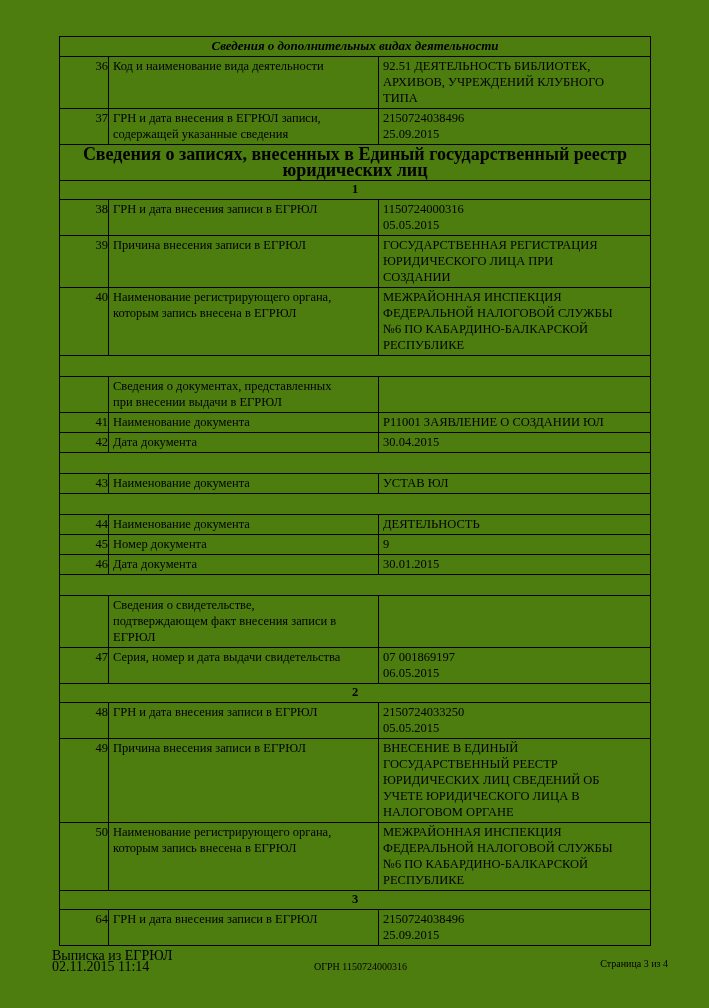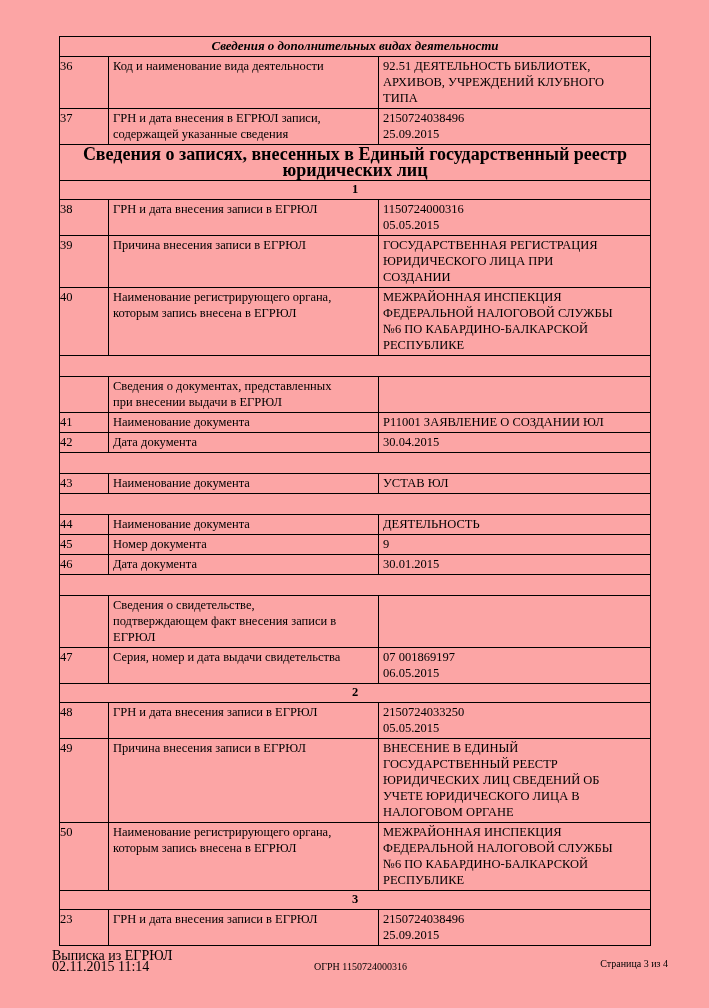--- a/index.html
+++ b/index.html
@@ -1,20 +1,20 @@
 <!DOCTYPE html>
 <html><head>
 <meta charset="utf-8">
 <style>
   html,body{margin:0;padding:0;background:#ffffff;}
   .page{
     position:relative;
     width:709px;
     height:1008px;
-    background:#fca5a5;
+    background:#4d7c0f;
     color:#000;
     font-family:"Liberation Serif","DejaVu Serif",serif;
     overflow:hidden;
   }
   .doc-table{
     position:absolute;
     left:59px;
     top:36px;
     width:591px;
     border-collapse:collapse;
@@ -24,21 +24,21 @@
   .col-label{width:270px;}
   .col-value{width:272px;}
   .doc-table td{
     border:1px solid #000;
     vertical-align:top;
     font-size:12.5px;
     line-height:16px;
     padding:1px 4px 2px 4px;
     overflow:hidden;
   }
-  td.num-cell{text-align:left;padding:1px 0 2px 0;}
+  td.num-cell{text-align:right;padding:1px 0 2px 0;}
   td.title-cell{
     font-weight:bold;
     font-style:italic;
     text-align:center;
     font-size:13px;
     height:16px;
   }
   td.section-cell{
     font-weight:bold;
     text-align:center;
@@ -281,21 +281,21 @@
             <div class="line">МЕЖРАЙОННАЯ ИНСПЕКЦИЯ</div>
             <div class="line">ФЕДЕРАЛЬНОЙ НАЛОГОВОЙ СЛУЖБЫ</div>
             <div class="line">№6 ПО КАБАРДИНО-БАЛКАРСКОЙ</div>
             <div class="line">РЕСПУБЛИКЕ</div>
           </td>
         </tr>
         <tr>
           <td colspan="3" class="record-num-cell">3</td>
         </tr>
         <tr>
-          <td class="num-cell">23</td>
+          <td class="num-cell">64</td>
           <td class="label-cell">
             <div class="line">ГРН и дата внесения записи в ЕГРЮЛ</div>
           </td>
           <td class="value-cell">
             <div class="line">2150724038496</div>
             <div class="line">25.09.2015</div>
           </td>
         </tr>
       </tbody>
   </table>

